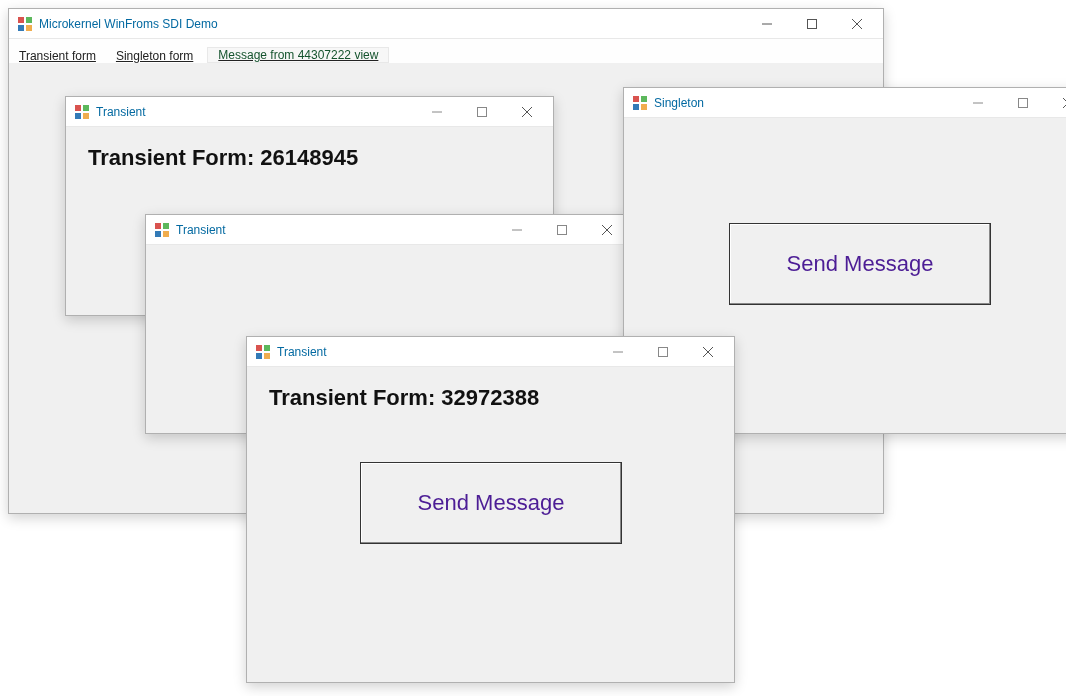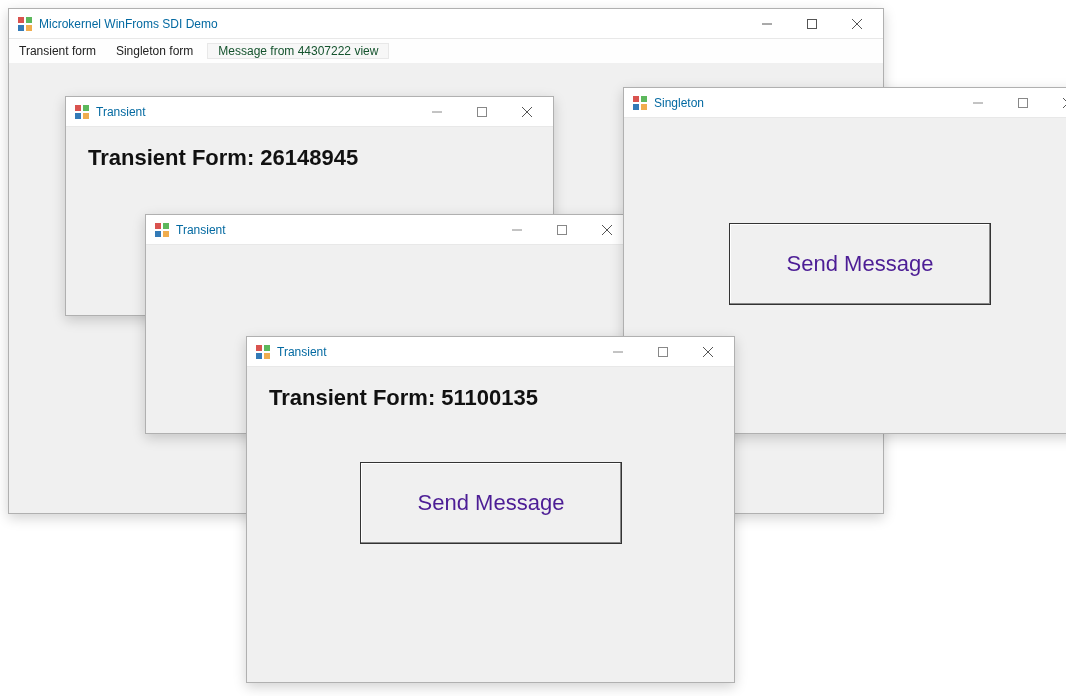--- a/index.html
+++ b/index.html
@@ -51,24 +51,25 @@
     display: flex;
     align-items: center;
     justify-content: center;
     color: #666;
   }
   .titlebar .win-btn svg { display:block; }
   .menubar {
     height: 24px;
     background: #fefefe;
     display: flex;
-    align-items: center;
+    align-items: flex-end;
     font-size: 12px;
     color: #222;
     border-bottom: 1px solid #eeeeee;
+    text-decoration: underline;
   }
   .menubar .menu-item {
     padding: 0 10px;
     display: flex;
     align-items: center;
   }
   .menubar .status-box {
     margin-left: 4px;
     background: #f7f7f7;
     border: 1px solid #e8e8e8;
@@ -272,15 +273,15 @@
           </svg>
         </div>
       <div class="win-btn">
           <svg width="10" height="10">
             <line x1="0" y1="0" x2="10" y2="10" stroke="#555" stroke-width="1"></line>
             <line x1="10" y1="0" x2="0" y2="10" stroke="#555" stroke-width="1"></line>
           </svg>
         </div>
     </div>
   </div>
-  <div class="form-heading">Transient Form: 51100135</div>
+  <div class="form-heading">Transient Form: 32972388</div>
   <div class="big-button" style="left:113px; top:125px;">Send Message</div>
 </div>
 
 </body></html>

